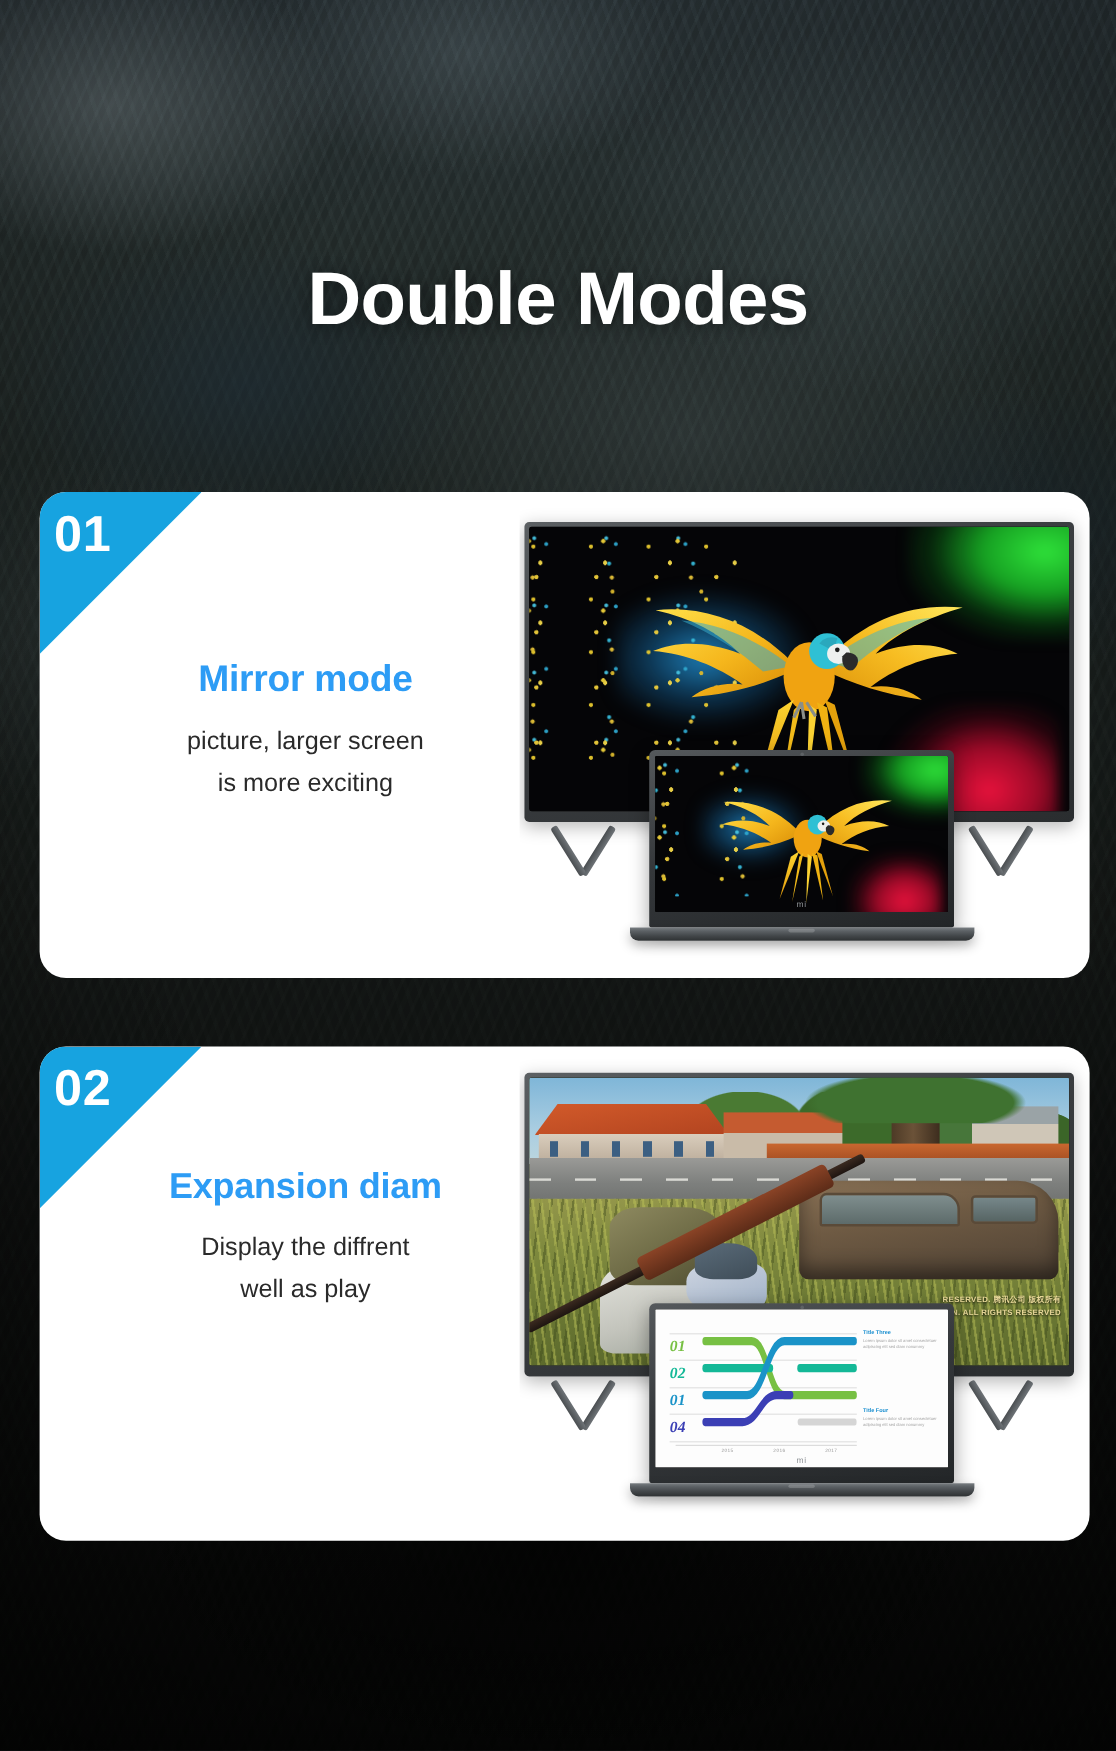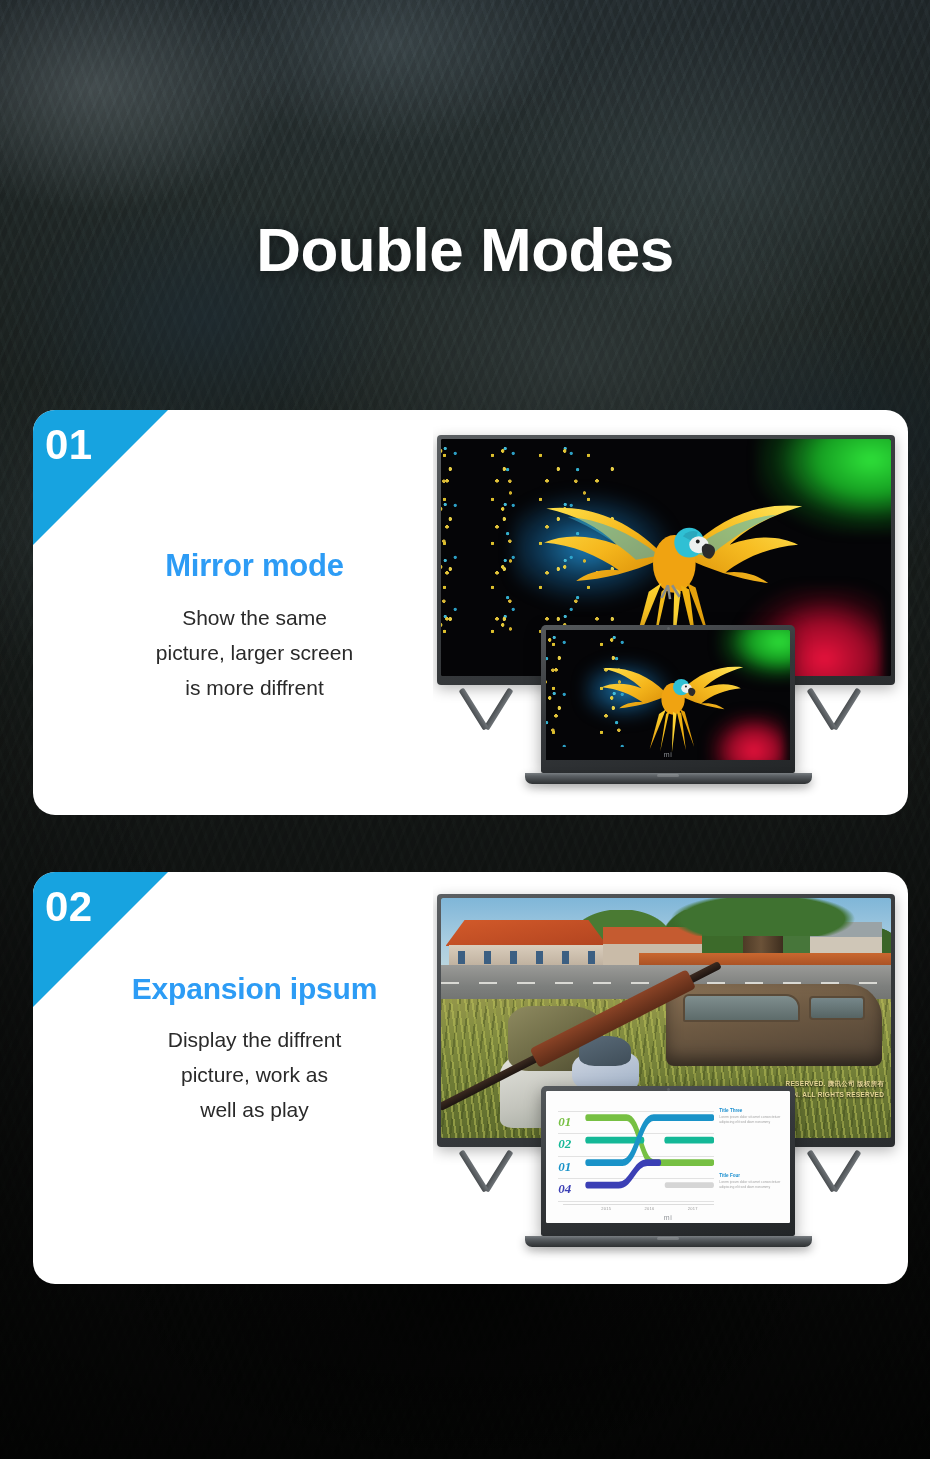--- a/index.html
+++ b/index.html
@@ -302,23 +302,22 @@
 <div class="card" id="card-1">
 
   <div class="ribbon">
     <div class="tri"></div>
     <div class="num">01</div>
   </div>
 
   <div class="textblock">
     <div class="mode-title">Mirror mode</div>
     <div class="mode-desc">
-      <div>Show the same</div>
       <div>picture, larger screen</div>
-      <div>is more diffrent</div>
+      <div>is more exciting</div>
     </div>
   </div>
 
   <div class="media">
 
     <div class="tv" style="left:4px; top:25px; width:458px; height:250px;">
       <div class="bezel">
         <div class="screen">
           <div class="art-parrot">
             <div class="glow-blue"></div>
@@ -418,24 +417,23 @@
 </div>
 
 <div class="card" id="card-2">
 
   <div class="ribbon">
     <div class="tri"></div>
     <div class="num">02</div>
   </div>
 
   <div class="textblock">
-    <div class="mode-title">Expansion ipsum</div>
+    <div class="mode-title">Expansion diam</div>
     <div class="mode-desc">
       <div>Display the diffrent</div>
-      <div>picture, work as</div>
       <div>well as play</div>
     </div>
   </div>
 
   <div class="media">
 
     <div class="tv" style="left:4px; top:22px; width:458px; height:253px;">
       <div class="bezel">
         <div class="screen">
           <div class="art-game">

